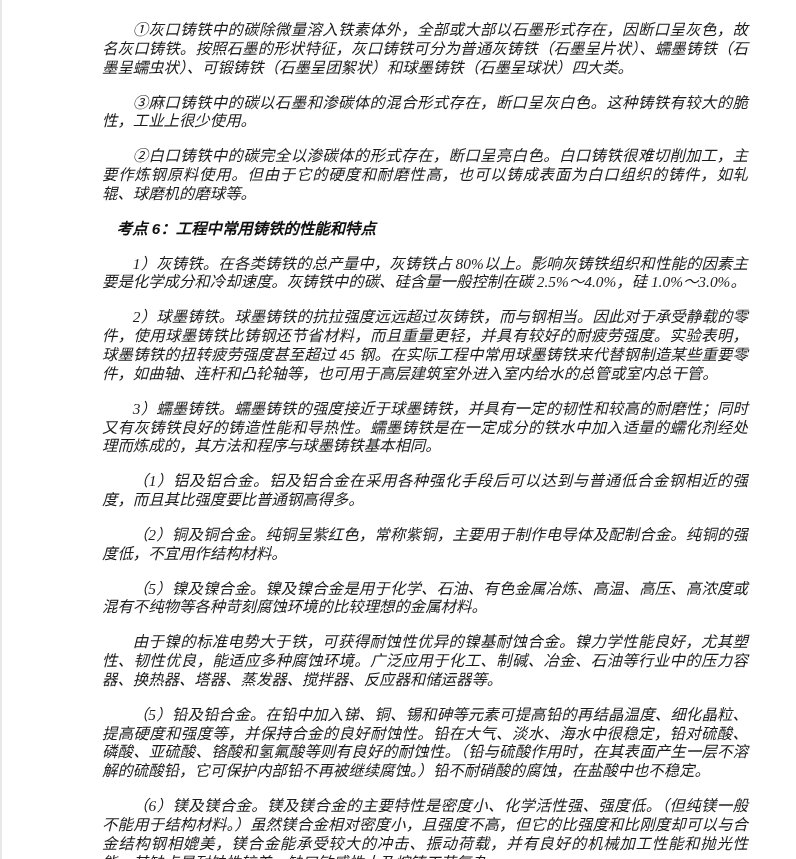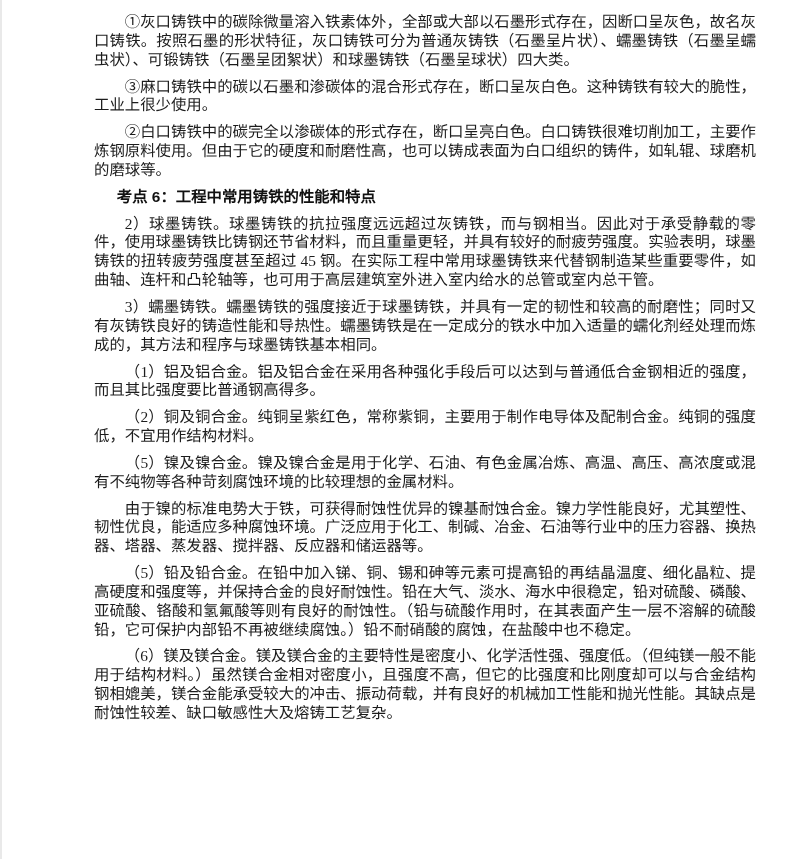--- a/index.html
+++ b/index.html
@@ -21,45 +21,48 @@
     position: absolute;
     left: 84px;
     top: 5px;
     width: 678px;
     font-family: "Liberation Serif", "DejaVu Serif", serif;
     font-size: 15.4px;
     line-height: 18.85px;
     color: #1c1c1c;
   }
   .para {
-    margin: 8px;
+    margin: 16px;
     text-indent: 2em;
     text-align: justify;
     text-justify: inter-ideograph;
     word-break: break-all;
+    font-style: italic;
   }
   .heading {
     margin: 0;
     text-indent: 2em;
     font-family: "Liberation Sans", "DejaVu Sans", sans-serif;
     font-weight: bold;
     font-size: 15.4px;
     line-height: 18.85px;
     color: #111111;
+    font-style: italic;
   }
 </style>
 </head>
 <body>
 
 <div class="page">
   <div class="textblock">
     <p class="para">①灰口铸铁中的碳除微量溶入铁素体外，全部或大部以石墨形式存在，因断口呈灰色，故名灰口铸铁。按照石墨的形状特征，灰口铸铁可分为普通灰铸铁（石墨呈片状）、蠕墨铸铁（石墨呈蠕虫状）、可锻铸铁（石墨呈团絮状）和球墨铸铁（石墨呈球状）四大类。</p>
     <p class="para">③麻口铸铁中的碳以石墨和渗碳体的混合形式存在，断口呈灰白色。这种铸铁有较大的脆性，工业上很少使用。</p>
     <p class="para">②白口铸铁中的碳完全以渗碳体的形式存在，断口呈亮白色。白口铸铁很难切削加工，主要作炼钢原料使用。但由于它的硬度和耐磨性高，也可以铸成表面为白口组织的铸件，如轧辊、球磨机的磨球等。</p>
     <p class="heading">考点 6：工程中常用铸铁的性能和特点</p>
+    <p class="para">1）灰铸铁。在各类铸铁的总产量中，灰铸铁占 80%以上。影响灰铸铁组织和性能的因素主要是化学成分和冷却速度。灰铸铁中的碳、硅含量一般控制在碳 2.5%～4.0%，硅 1.0%～3.0%。</p>
     <p class="para">2）球墨铸铁。球墨铸铁的抗拉强度远远超过灰铸铁，而与钢相当。因此对于承受静载的零件，使用球墨铸铁比铸钢还节省材料，而且重量更轻，并具有较好的耐疲劳强度。实验表明，球墨铸铁的扭转疲劳强度甚至超过 45 钢。在实际工程中常用球墨铸铁来代替钢制造某些重要零件，如曲轴、连杆和凸轮轴等，也可用于高层建筑室外进入室内给水的总管或室内总干管。</p>
     <p class="para">3）蠕墨铸铁。蠕墨铸铁的强度接近于球墨铸铁，并具有一定的韧性和较高的耐磨性；同时又有灰铸铁良好的铸造性能和导热性。蠕墨铸铁是在一定成分的铁水中加入适量的蠕化剂经处理而炼成的，其方法和程序与球墨铸铁基本相同。</p>
     <p class="para">（1）铝及铝合金。铝及铝合金在采用各种强化手段后可以达到与普通低合金钢相近的强度，而且其比强度要比普通钢高得多。</p>
     <p class="para">（2）铜及铜合金。纯铜呈紫红色，常称紫铜，主要用于制作电导体及配制合金。纯铜的强度低，不宜用作结构材料。</p>
     <p class="para">（5）镍及镍合金。镍及镍合金是用于化学、石油、有色金属冶炼、高温、高压、高浓度或混有不纯物等各种苛刻腐蚀环境的比较理想的金属材料。</p>
     <p class="para">由于镍的标准电势大于铁，可获得耐蚀性优异的镍基耐蚀合金。镍力学性能良好，尤其塑性、韧性优良，能适应多种腐蚀环境。广泛应用于化工、制碱、冶金、石油等行业中的压力容器、换热器、塔器、蒸发器、搅拌器、反应器和储运器等。</p>
     <p class="para">（5）铅及铅合金。在铅中加入锑、铜、锡和砷等元素可提高铅的再结晶温度、细化晶粒、提高硬度和强度等，并保持合金的良好耐蚀性。铅在大气、淡水、海水中很稳定，铅对硫酸、磷酸、亚硫酸、铬酸和氢氟酸等则有良好的耐蚀性。（铅与硫酸作用时，在其表面产生一层不溶解的硫酸铅，它可保护内部铅不再被继续腐蚀。）铅不耐硝酸的腐蚀，在盐酸中也不稳定。</p>
     <p class="para">（6）镁及镁合金。镁及镁合金的主要特性是密度小、化学活性强、强度低。（但纯镁一般不能用于结构材料。）虽然镁合金相对密度小，且强度不高，但它的比强度和比刚度却可以与合金结构钢相媲美，镁合金能承受较大的冲击、振动荷载，并有良好的机械加工性能和抛光性能。其缺点是耐蚀性较差、缺口敏感性大及熔铸工艺复杂。</p>
   </div>
 </div>

